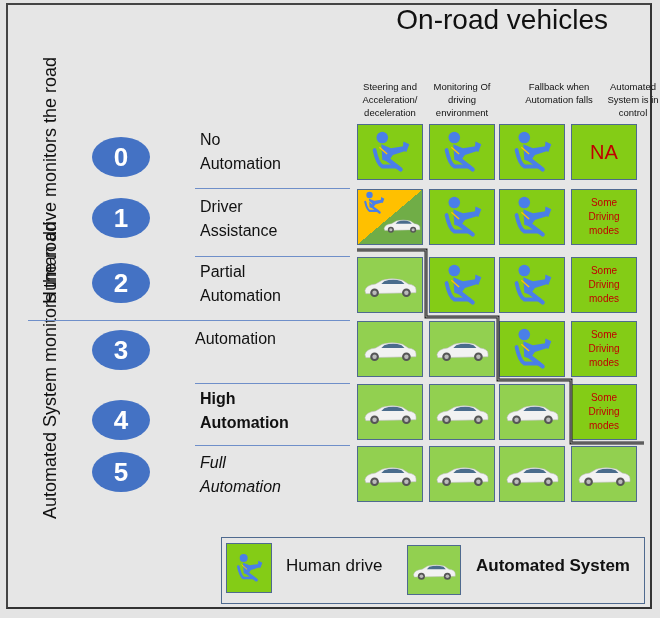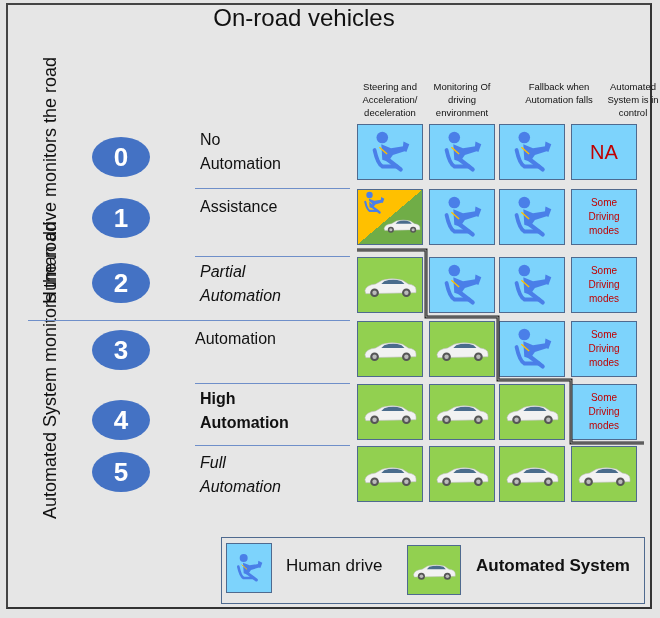--- a/index.html
+++ b/index.html
@@ -1,25 +1,25 @@
 <!DOCTYPE html>
 <html><head>
 <meta charset="utf-8">
 <style>
   html, body { margin: 0; padding: 0; }
   body { width: 660px; height: 618px; background: #e4e4e4; position: relative; overflow: hidden; font-family: "Liberation Sans", sans-serif; }
   .frame { position: absolute; left: 6px; top: 3px; width: 646px; height: 606px; border: 2px solid #444; border-right-color: #333; border-bottom-color: #333; box-sizing: border-box; background: #e6e6e6; }
-  .title { position: absolute; left: 0; width: 608px; top: 4px; text-align: center; font-size: 24px; color: #111; }
+  .title { position: absolute; left: 0; width: 608px; top: 4px; text-align: right; font-size: 28px; color: #111; }
   .col-head { position: absolute; top: 80px; width: 74px; text-align: center; font-size: 9.5px; line-height: 13px; color: #111; }
   .side-label { position: absolute; font-size: 18px; line-height: 22px; color: #111; transform: rotate(-90deg); transform-origin: center center; white-space: nowrap; text-align: center; }
   .circle { position: absolute; width: 58px; height: 40px; border-radius: 50%; background: #4472c4; color: #fff; font-weight: bold; font-size: 26px; text-align: center; line-height: 40px; }
   .level-label { position: absolute; font-size: 16px; line-height: 24px; color: #111; }
   .sep { position: absolute; height: 0; border-top: 1.5px solid #6f8fc9; }
   .cell { position: absolute; width: 66px; height: 56px; box-sizing: border-box; border: 1.5px solid #4f6a8f; overflow: hidden; }
-  .cell.human { background: #7dd3fc; }
+  .cell.human { background: #84cc16; }
   .cell.auto { background: #92d050; }
   .cell.mixed { background: linear-gradient(to top left, #70ad47 50%, #ffc000 50%); }
   .cell .icon { position: absolute; left: 0; top: 0; width: 100%; height: 100%; }
   .cell .na { position: absolute; left: 0; right: 0; top: 0; bottom: 0; display: flex; align-items: center; justify-content: center; color: #c00000; font-size: 20px; }
   .cell .modes { position: absolute; left: 0; right: 0; top: 0; bottom: 0; display: flex; align-items: center; justify-content: center; text-align: center; color: #c00000; font-size: 10px; line-height: 14px; }
   .legend { position: absolute; left: 221px; top: 537px; width: 424px; height: 67px; border: 1.5px solid #4f6a8f; box-sizing: border-box; }
   .legend .cell { width: 46px; height: 50px; }
   .legend-text { position: absolute; font-size: 17px; color: #111; }
   svg.step { position: absolute; left: 0; top: 0; }
 </style>
@@ -59,20 +59,21 @@
     <div class="cell human" style="left: 499px; top: 124px;">
       <svg class="icon" viewBox="0 0 66 56">
         <use href="#driver"></use>
       </svg>
     </div>
     <div class="cell human" style="left: 571px; top: 124px;">
       <div class="na">NA</div>
     </div>
     <div class="circle" style="left: 92px; top: 198px;">1</div>
     <div class="level-label" style="left: 200px; top: 195px;">
+      <div>Driver</div>
       <div>Assistance</div>
     </div>
     <div class="sep" style="left: 195px; width: 155px; top: 256px;"></div>
     <div class="cell mixed" style="left: 357px; top: 189px;">
       <svg class="icon" viewBox="0 0 66 56">
         <g transform="translate(-2,-2) scale(0.55)">
           <use href="#driver"></use>
         </g>
         <g transform="translate(22,16) scale(0.7)">
           <use href="#car"></use>
@@ -92,21 +93,21 @@
     <div class="cell human" style="left: 571px; top: 189px;">
       <div class="modes">
         <div>
           <div>Some</div>
           <div>Driving</div>
           <div>modes</div>
         </div>
       </div>
     </div>
     <div class="circle" style="left: 92px; top: 263px;">2</div>
-    <div class="level-label" style="left: 200px; top: 260px; font-style: italic;">
+    <div class="level-label" style="left: 200px; top: 260px;">
       <div>Partial</div>
       <div>Automation</div>
     </div>
     <div class="cell auto" style="left: 357px; top: 257px;">
       <svg class="icon" viewBox="0 0 66 56">
         <use href="#car"></use>
       </svg>
     </div>
     <div class="cell human" style="left: 429px; top: 257px;">
       <svg class="icon" viewBox="0 0 66 56">

